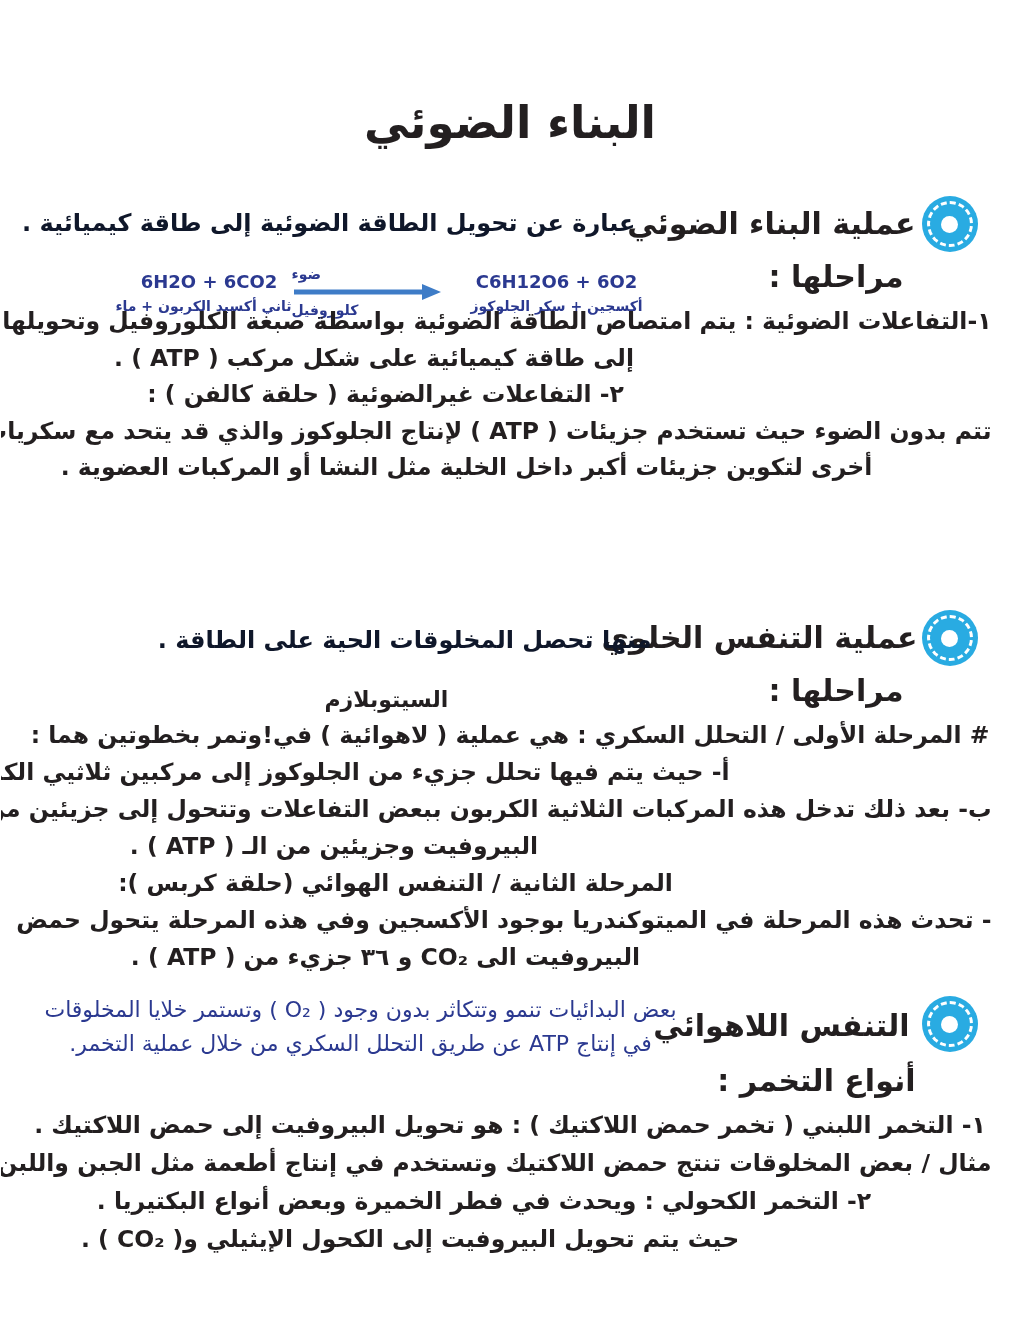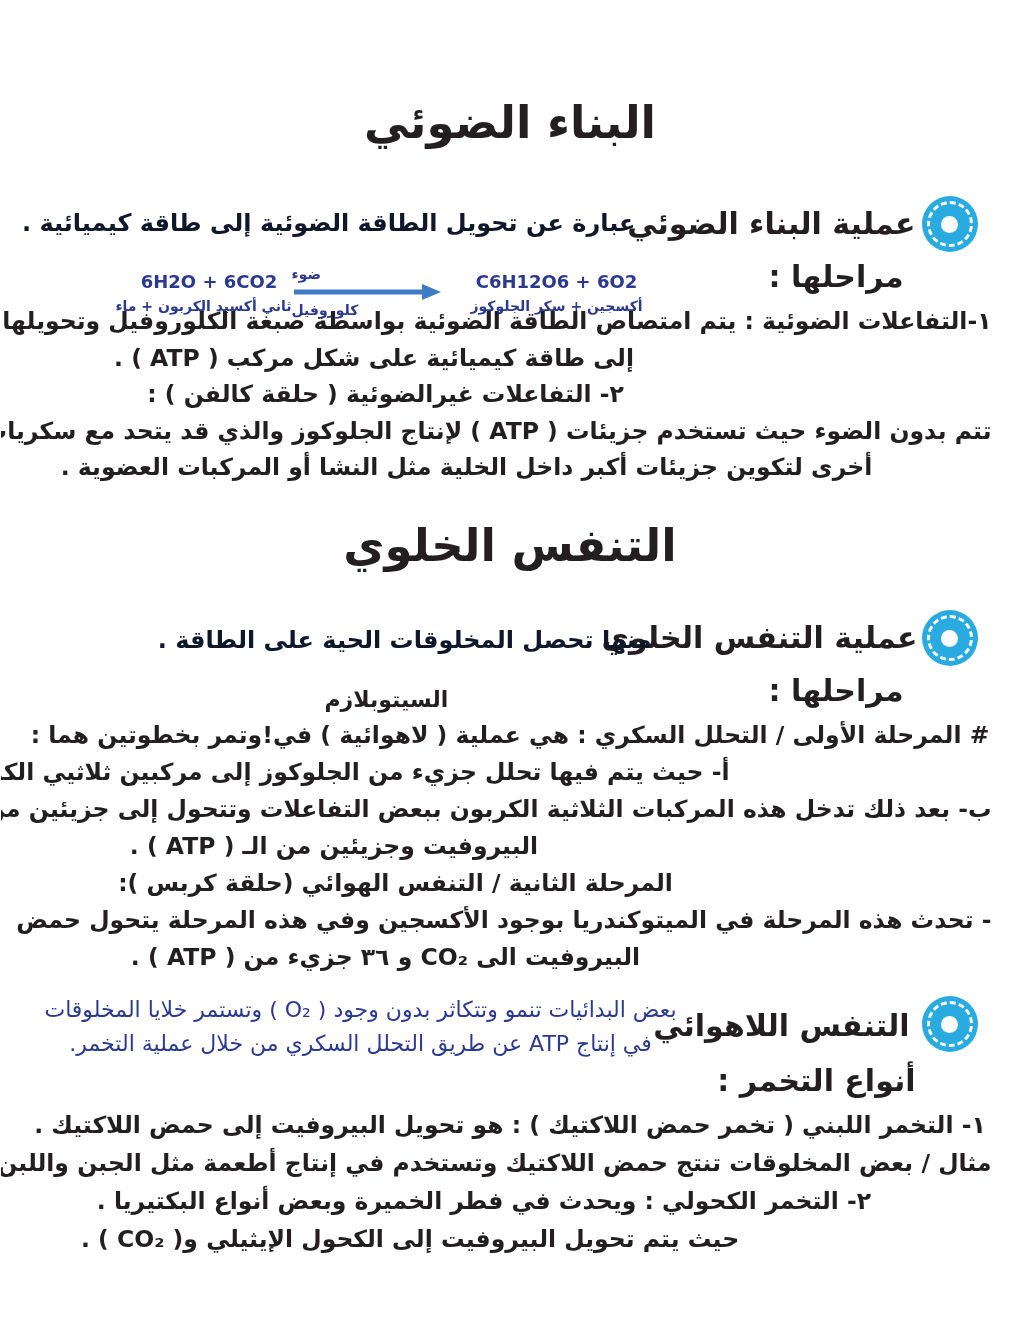--- a/index.html
+++ b/index.html
@@ -116,21 +116,20 @@
   </div>
 
   <div class="para" id="para1">
     <div class="line">١-التفاعلات الضوئية : يتم امتصاص الطاقة الضوئية بواسطة صبغة الكلوروفيل وتحويلها</div>
     <div class="line" style="padding-right:300px">إلى طاقة كيميائية على شكل مركب ( ATP ) .</div>
     <div class="line" style="padding-right:277px">٢- التفاعلات غيرالضوئية ( حلقة كالفن ) :</div>
     <div class="line">تتم بدون الضوء حيث تستخدم جزيئات ( ATP ) لإنتاج الجلوكوز والذي قد يتحد مع سكريات</div>
     <div class="line" style="padding-right:115px">أخرى لتكوين جزيئات أكبر داخل الخلية مثل النشا أو المركبات العضوية .</div>
   </div>
 
-  <div class="main-title" id="title2">التنفس الخلوي</div>
 
   <div class="ring-icon" id="icon2"></div>
   <div class="sec-heading" id="sec2-heading">عملية التنفس الخلوي</div>
   <div class="sec-heading" id="sec2-sub">مراحلها :</div>
 
   <div class="blue-def" id="sec2-def">منها تحصل المخلوقات الحية على الطاقة .</div>
 
   <div id="cytoplasm">السيتوبلازم</div>
 
   <div class="para" id="para2">

